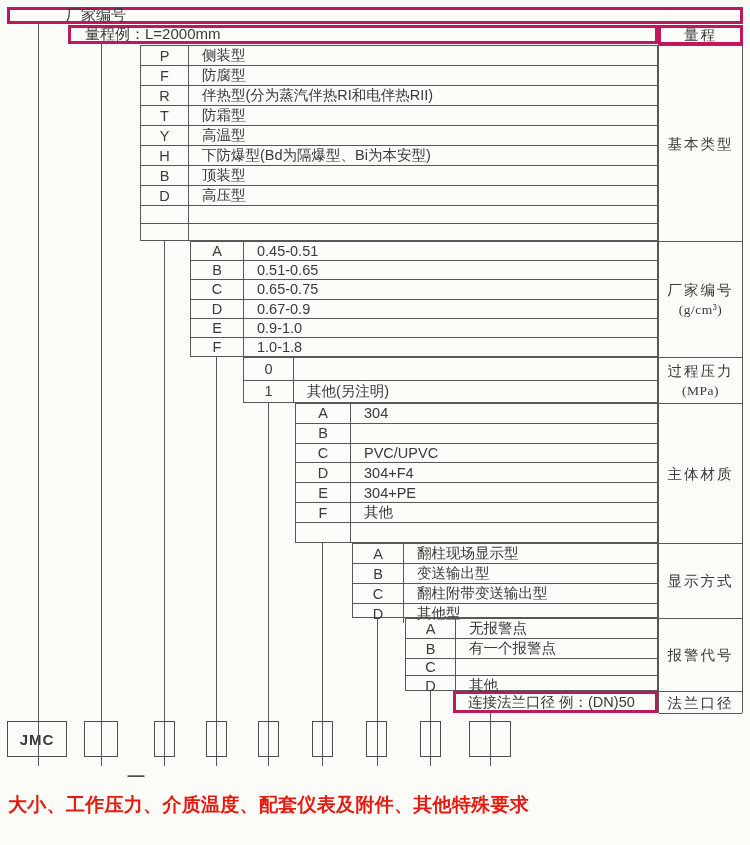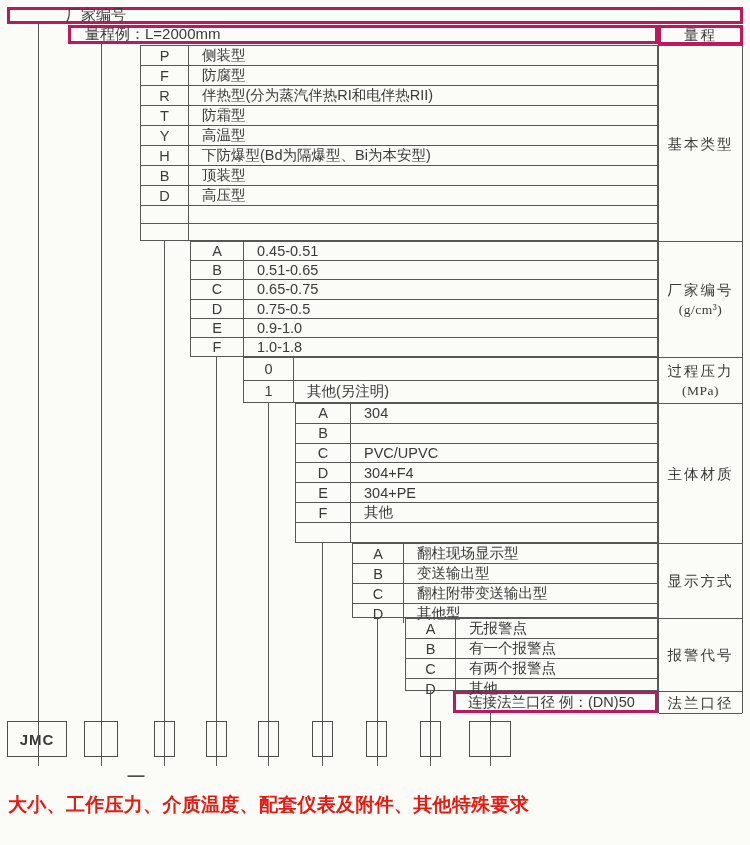--- a/index.html
+++ b/index.html
@@ -145,21 +145,21 @@
       <div class="row">
         <div class="code" style="width: 53px;">B</div>
         <div class="desc">0.51-0.65</div>
       </div>
       <div class="row">
         <div class="code" style="width: 53px;">C</div>
         <div class="desc">0.65-0.75</div>
       </div>
       <div class="row">
         <div class="code" style="width: 53px;">D</div>
-        <div class="desc">0.75-0.5</div>
+        <div class="desc">0.67-0.9</div>
       </div>
       <div class="row">
         <div class="code" style="width: 53px;">E</div>
         <div class="desc">0.9-1.0</div>
       </div>
       <div class="row">
         <div class="code" style="width: 53px;">F</div>
         <div class="desc">1.0-1.8</div>
       </div>
     </div>
@@ -223,21 +223,20 @@
       <div class="row">
         <div class="code" style="width: 50px;">A</div>
         <div class="desc">无报警点</div>
       </div>
       <div class="row">
         <div class="code" style="width: 50px;">B</div>
         <div class="desc">有一个报警点</div>
       </div>
       <div class="row">
         <div class="code" style="width: 50px;">C</div>
-        <div class="desc">有两个报警点</div>
       </div>
       <div class="row">
         <div class="code" style="width: 50px;">D</div>
         <div class="desc">其他</div>
       </div>
     </div>
     <div class="vline" style="left: 38px; top: 24px; height: 742px;"></div>
     <div class="vline" style="left: 101px; top: 44px; height: 722px;"></div>
     <div class="vline" style="left: 164px; top: 241px; height: 525px;"></div>
     <div class="vline" style="left: 216px; top: 357px; height: 409px;"></div>

